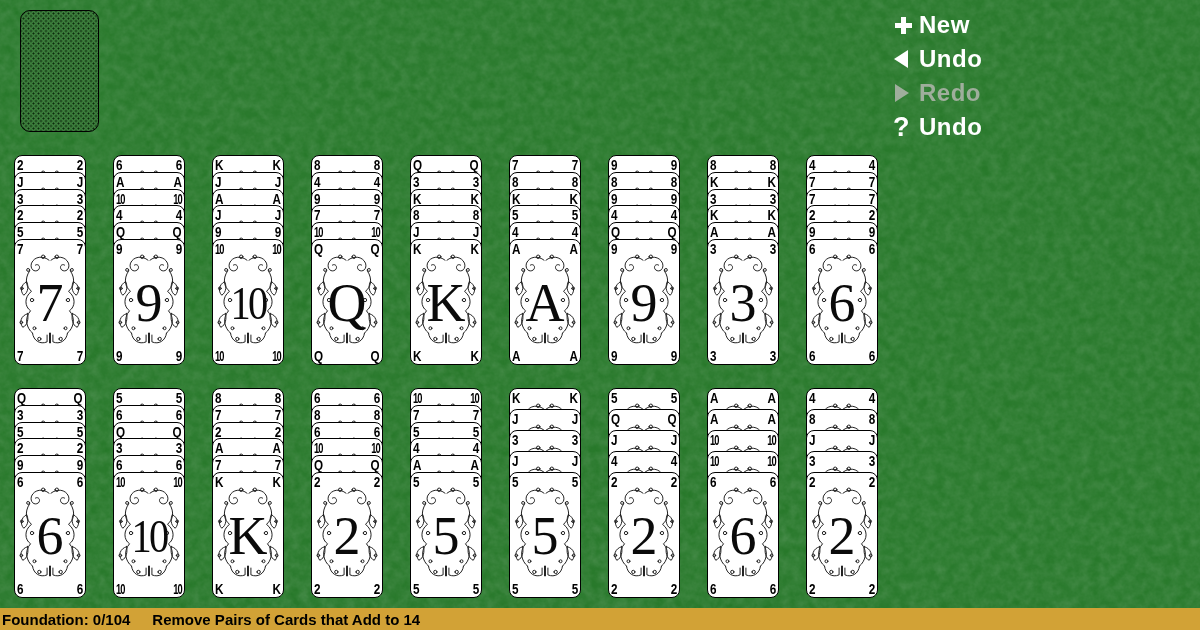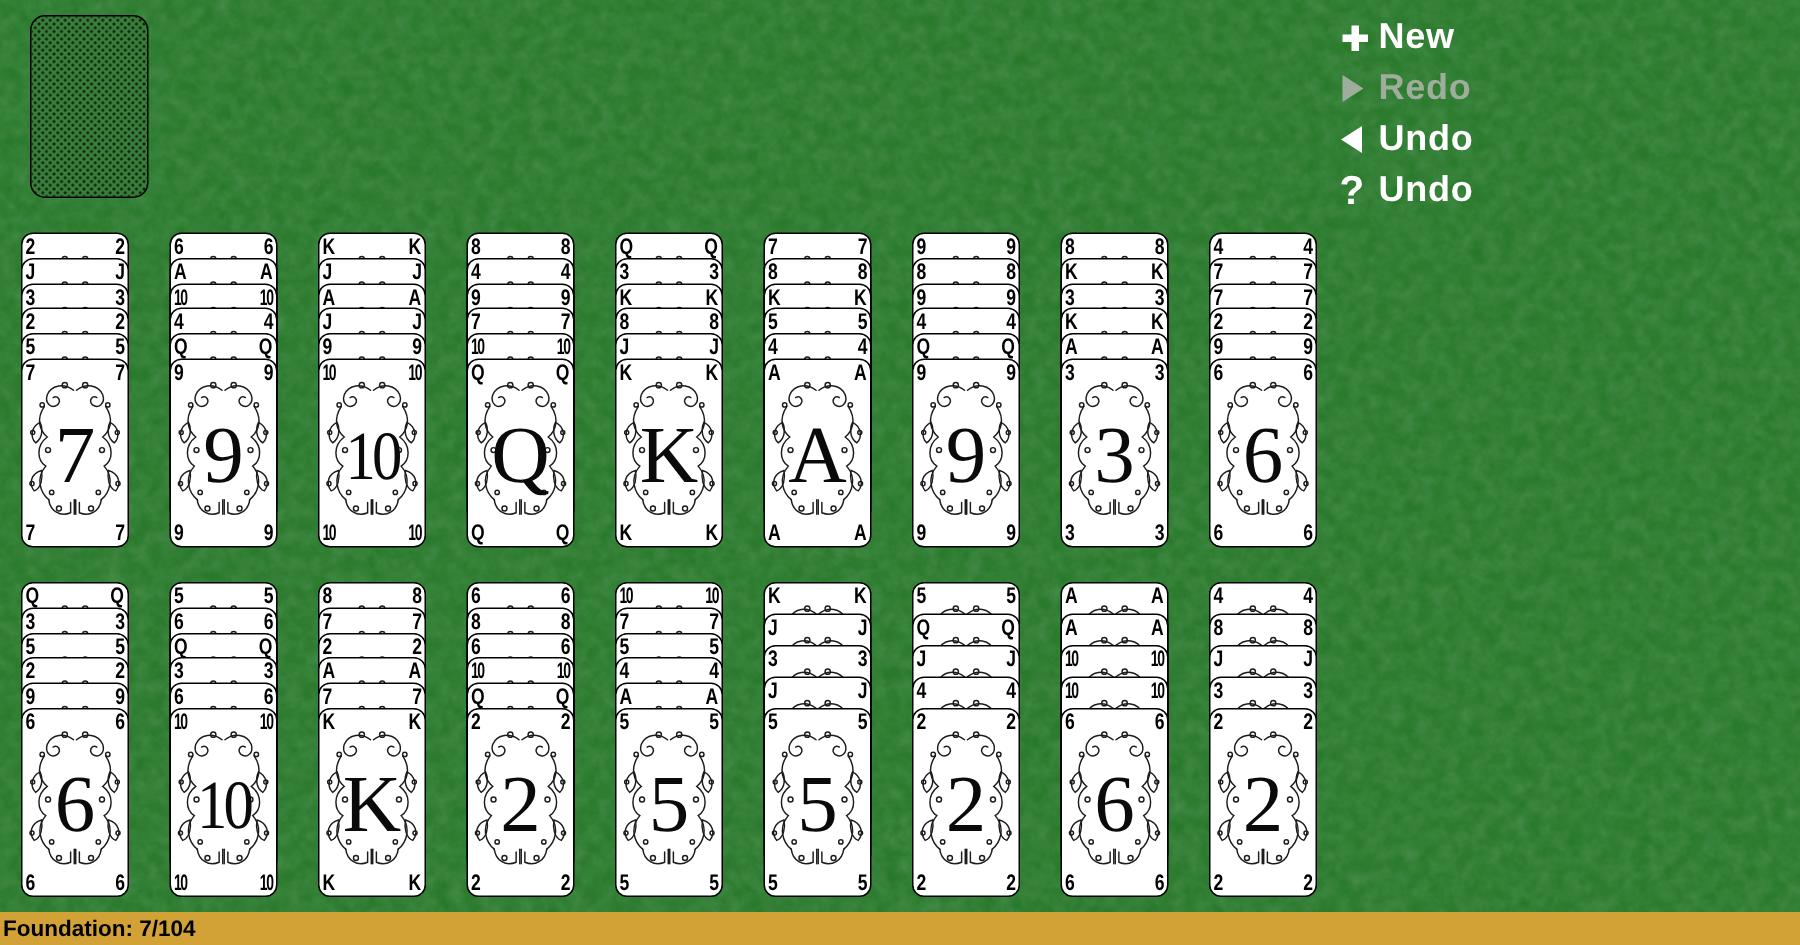--- a/index.html
+++ b/index.html
@@ -107,35 +107,35 @@
     <span class="icon">
       <svg width="20" height="20">
           <g fill="#fff">
             <rect x="8" y="2" width="5" height="17"></rect>
             <rect x="2" y="8" width="17" height="5"></rect>
           </g>
         </svg>
     </span>
     <span>New</span>
   </div>
+  <div class="menu-item">
+    <span class="icon">
+      <svg width="18" height="20">
+          <polygon points="15,1 15,19 1,10" fill="#fff"></polygon>
+        </svg>
+    </span>
+    <span>Undo</span>
+  </div>
   <div class="menu-item disabled">
     <span class="icon">
       <svg width="18" height="20">
           <polygon points="2,1 2,19 16,10" fill="#9fae9c"></polygon>
         </svg>
     </span>
     <span>Redo</span>
-  </div>
-  <div class="menu-item">
-    <span class="icon">
-      <svg width="18" height="20">
-          <polygon points="15,1 15,19 1,10" fill="#fff"></polygon>
-        </svg>
-    </span>
-    <span>Undo</span>
   </div>
   <div class="menu-item">
     <span class="icon">
         <span class="qmark">?</span>
       </span>
     <span>Undo</span>
   </div>
 </div>
 
 <div class="tableau" id="tableau">
@@ -1279,14 +1279,15 @@
       <span class="rank br">2</span>
       <svg class="wreath" viewBox="0 0 72 126">
         <use href="#wreath-half"></use>
         <use href="#wreath-half" transform="translate(72,0) scale(-1,1)"></use>
       </svg>
       <div class="center-val">2</div>
     </div>
   </div>
 
 <div class="status-bar">
-  <span>Foundation: 7/104</span>
+  <span>Foundation: 0/104</span>
+  <span>Remove Pairs of Cards that Add to 14</span>
 </div>
 
 </body></html>

